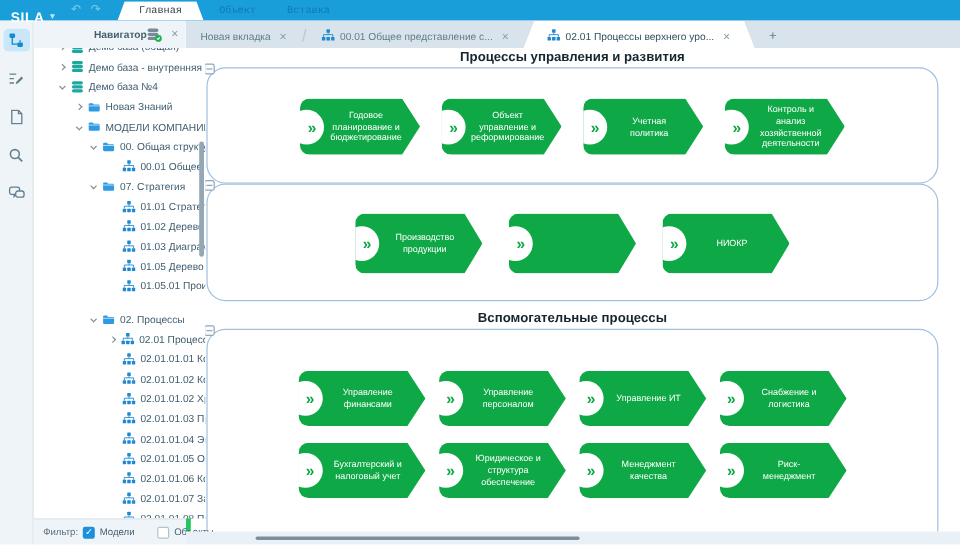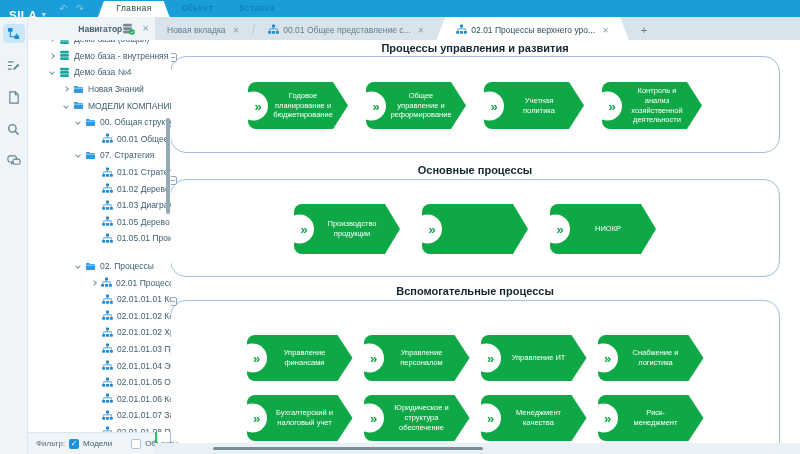--- a/index.html
+++ b/index.html
@@ -56,21 +56,21 @@
 
   
   .filterbar { position:absolute; left:28px; top:432px; width:127px; height:22px; background:#eff4f8; border-top:1px solid #dde6ec; display:flex; align-items:center; padding:0 5px 0 8px; gap:4px; z-index:4; }
   .filter-label { font-size:8px; color:#5a707e; }
   .cb { width:10px; height:10px; border-radius:2px; flex:none; display:flex; align-items:center; justify-content:center; }
   .cb.checked { background:#1d8fdc; color:#fff; font-size:8px; line-height:1; }
   .cb.unchecked { background:#fff; border:1px solid #b3c3cd; }
   .cb-label { font-size:8px; color:#3f5d70; margin-right:15px; }
 
   
-  .canvas { position:absolute; left:155px; top:40px; width:645px; height:403px; background:#fff; border-left:2px solid #22c55e; overflow:hidden; padding:1px 0 0 13px; }
+  .canvas { position:absolute; left:155px; top:40px; width:645px; height:403px; background:#fff; border-left:4px solid #22c55e; overflow:hidden; padding:1px 0 0 13px; }
   .stitle { width:610px; text-align:center; font-size:11px; font-weight:bold; color:#15262e; }
   .scontainer { position:relative; width:610px; border:1px solid #9fc0e0; border-radius:16px; background:#fff; }
   .collapse-icon { position:absolute; left:-3px; top:-4px; width:9px; height:9px; background:#fdfdfd; border:1px solid #8fa6bb; border-radius:2px; display:flex; align-items:center; justify-content:center; }
   .collapse-icon::after { content:""; width:5px; height:1px; background:#8fa6bb; }
   .brow { display:flex; justify-content:center; }
   .sec-0 .scontainer { height:97px; }
   .sec-0 .stitle { margin:1px 0 2px; }
   .sec-0 .brow { gap:18px; margin-top:25px; }
   .sec-0 .block { width:100px; height:47px; }
   .sec-1 .stitle { margin:11px 0 3px; }
@@ -559,39 +559,38 @@
             <div class="block">
               <span class="notch">
                 <span class="chevs">»</span>
               </span>
               <span>Годовое планирование и бюджетирование</span>
             </div>
             <div class="block">
               <span class="notch">
                 <span class="chevs">»</span>
               </span>
-              <span>Общее управление и реформирование</span>
+              <span>Объект управление и реформирование</span>
             </div>
             <div class="block">
               <span class="notch">
                 <span class="chevs">»</span>
               </span>
               <span>Учетная политика</span>
             </div>
             <div class="block">
               <span class="notch">
                 <span class="chevs">»</span>
               </span>
               <span>Контроль и анализ хозяйственной деятельности</span>
             </div>
           </div>
         </div>
       </div>
       <div class="section sec-1">
-        <div class="stitle">Основные процессы</div>
         <div class="scontainer">
           <span class="collapse-icon"></span>
           <div class="brow">
             <div class="block">
               <span class="notch">
                 <span class="chevs">»</span>
               </span>
               <span>Производство продукции</span>
             </div>
             <div class="block">

